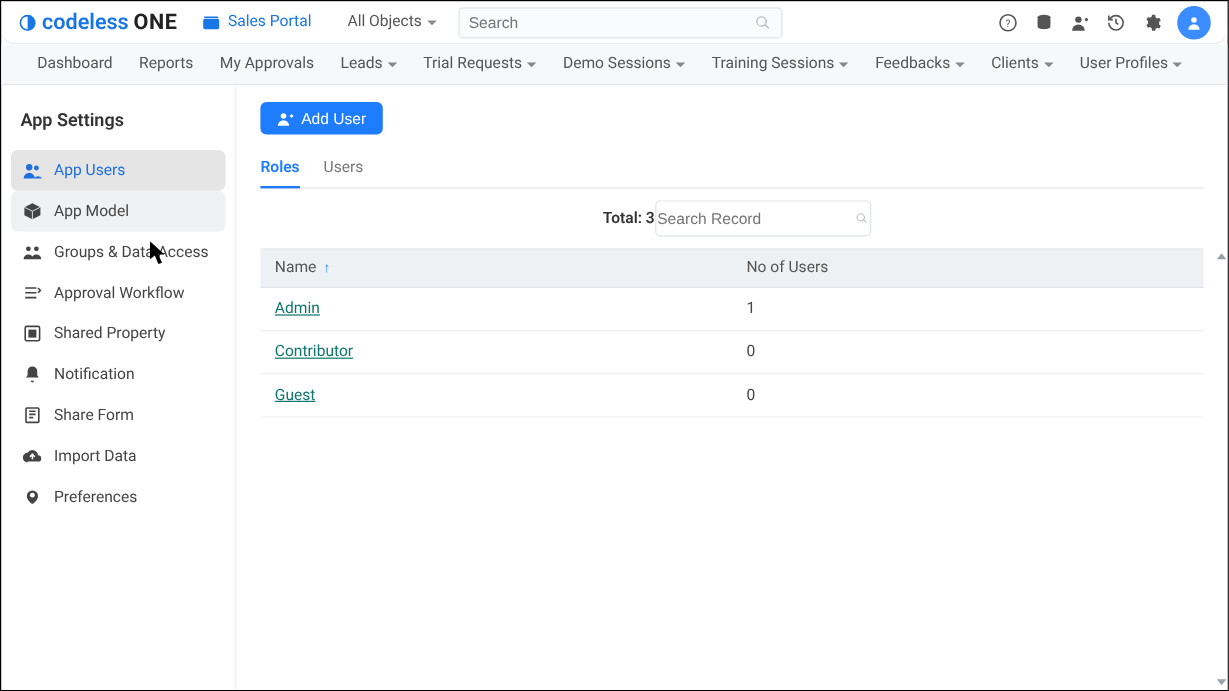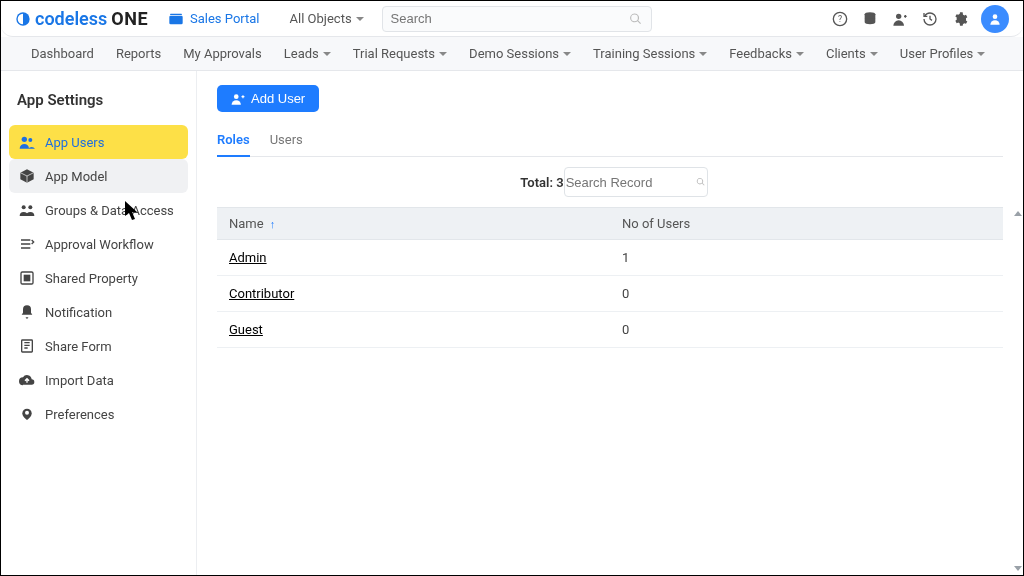--- a/index.html
+++ b/index.html
@@ -61,21 +61,21 @@
   .sidebar {
     width:196px; border-right:1px solid #eceef1;
     padding:16px 8px;
   }
   .sidebar h2 { font-size:15px; font-weight:600; color:#333; padding:4px 8px 16px; }
   .side-item {
     display:flex; align-items:center; gap:10px;
     padding:9px 10px; border-radius:6px; cursor:pointer;
     color:#444; font-size:13px;
   }
-  .side-item.active { background:#fde047; color:#1e6fe0; }
+  .side-item.active { background:#e5e5e5; color:#1e6fe0; }
   .side-item.hover { background:#f0f1f3; }
   .side-ico { width:16px; height:16px; display:flex; align-items:center; justify-content:center; flex-shrink:0; }
   .side-ico svg { fill: currentColor; }
 
   
   .content {
     flex:1; padding:14px 20px; background:#fff; position:relative;
   }
   .btn-primary {
     background:#1e7cff; color:#fff; border:none; border-radius:5px;
@@ -84,36 +84,36 @@
   .tabs { display:flex; gap:20px; margin-top:14px; border-bottom:1px solid #e5e7eb; }
   .tab { padding:6px 0 8px; color:#777; font-size:13px; cursor:pointer; }
   .tab.active { color:#1e7cff; font-weight:600; border-bottom:2px solid #1e7cff; margin-bottom:-1px;}
 
   .total-row {
     display:flex; align-items:center; justify-content:center;
     padding:10px 4px 10px 12px;
   }
   .total-row .total-text { font-weight:600; color:#333; }
   .search-record {
-    display:flex; align-items:center; width:144px;
+    display:flex; align-items:center; width:180px;
     border:1px solid #dfe3e7; border-radius:4px; height:30px; padding:0 1px;gap:36px;
   }
   .search-record input { border:none; outline:none; width:100%; font-size:13px; }
 
   table.data {
     width:100%; border-collapse:collapse; font-size:13px;
   }
   table.data thead th {
     text-align:left; background:#eef1f4; color:#555; font-weight:400;
     padding:8px 12px; border-top:1px solid #e2e6ea; border-bottom:1px solid #e2e6ea;
   }
   table.data tbody td {
     padding:10px 12px; border-bottom:1px solid #edf0f3; color:#444;
   }
-  table.data tbody td a { color:#000000; text-decoration:underline; }
+  table.data tbody td a { color:#0f766e; text-decoration:underline; }
   .sort-arrow { color:#1e7cff; font-size:11px; margin-left:6px; }
 
   .cursor-pointer {
     position:absolute;
     pointer-events:none;
   }
 
   .scroll-indicator {
     position:absolute; right:0; top:140px; width:10px; height:360px;
     display:flex; flex-direction:column; justify-content:space-between; align-items:center;

